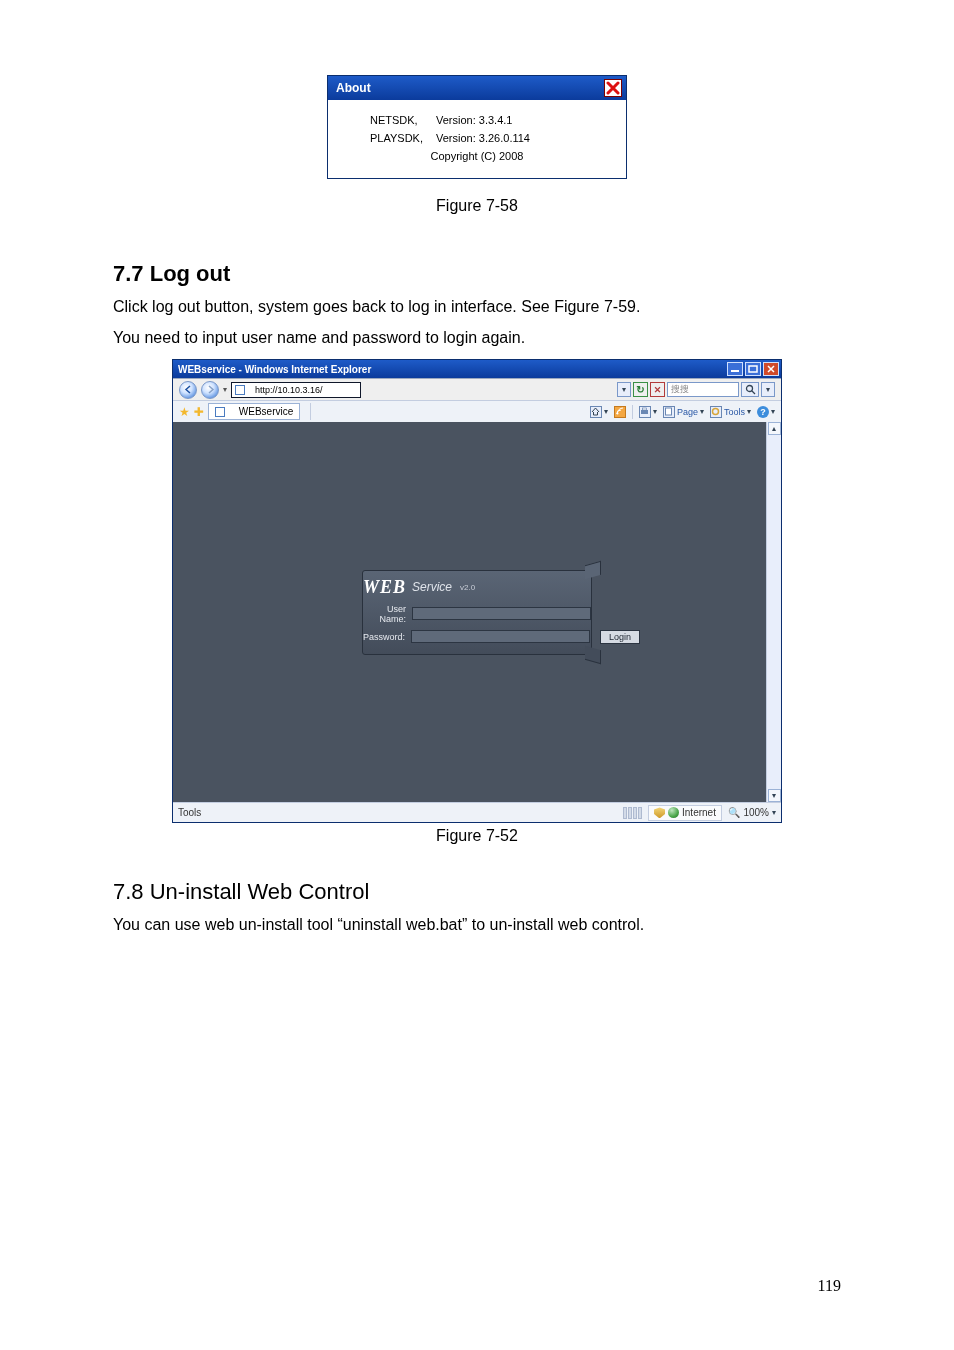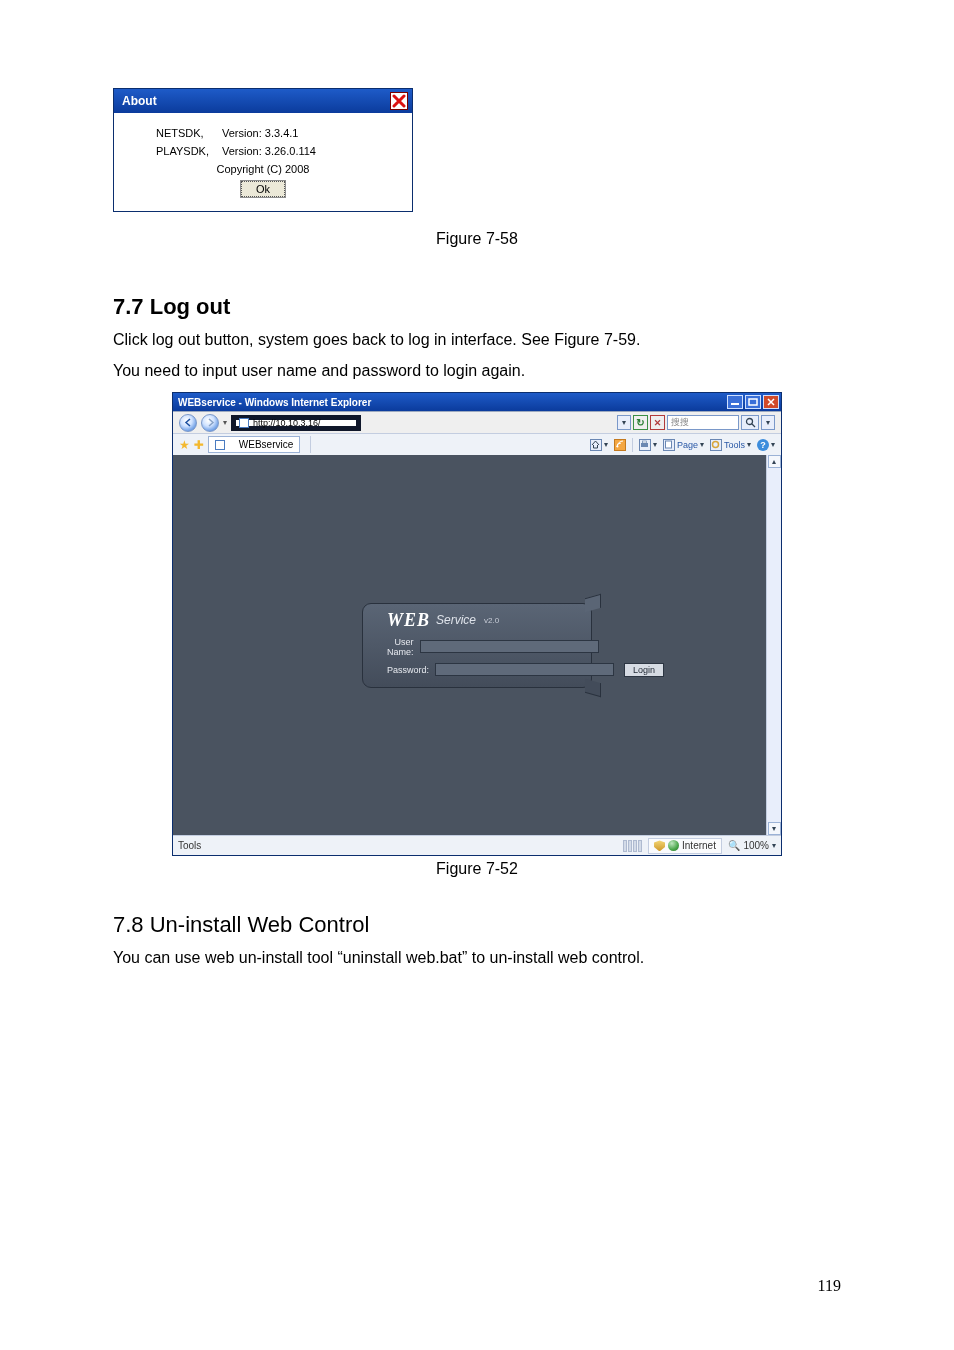--- a/index.html
+++ b/index.html
@@ -1,20 +1,20 @@
 <!DOCTYPE html>
 <html><head>
 <meta charset="utf-8">
 <style>
   * { box-sizing: border-box; margin: 0; padding: 0; }
   html, body { width: 954px; height: 1350px; background: #fff; font-family: Arial, Helvetica, sans-serif; color: #000; }
   .page { width: 954px; height: 1350px; padding: 70px 113px 0 113px; position: relative; }
 
   
-  .about-wrap { display: flex; justify-content: flex-start; margin-top: 18px; }
+  .about-wrap { display: flex; justify-content: center; margin-top: 5px; }
   .about-dialog { width: 300px; border: 1px solid #0b2e6e; background: #fff; }
   .about-title { height: 24px; background: linear-gradient(#1e5bc8, #0b3b9c); color: #fff; font-size: 12px; font-weight: bold; display: flex; align-items: center; justify-content: space-between; padding: 0 4px 0 8px; }
   .title-x { width: 18px; height: 18px; background: #fff; border: 1px solid #7a0000; display: flex; align-items: center; justify-content: center; }
   .title-x svg { display: block; }
   .about-body { padding: 14px 12px 10px 12px; font-size: 11px; }
   .about-row { display: flex; margin-bottom: 6px; }
   .about-row .lbl { width: 96px; padding-left: 30px; }
   .about-copy { text-align: center; margin: 4px 0 6px; }
   .about-okrow { text-align: center; padding-bottom: 4px; }
   .about-ok { display: inline-block; min-width: 44px; font-size: 11px; padding: 1px 10px; background: #ece9d8; border: 1px dotted #555; outline: 1px solid #8e8e8e; }
@@ -30,21 +30,21 @@
   .ie-window { width: 610px; border: 1px solid #0b2e6e; background: #fff; position: relative; }
   .ie-title { height: 18px; background: linear-gradient(#1e5bc8, #0b3b9c); color: #fff; font-size: 10px; font-weight: bold; display: flex; align-items: center; justify-content: space-between; padding: 0 2px 0 5px; }
   .ie-winbtns { display: flex; gap: 2px; }
   .ie-winbtn { width: 16px; height: 14px; background: #3a6fd8; border: 1px solid #cfe0ff; display: flex; align-items: center; justify-content: center; }
   .ie-winbtn.close { background: #d04a2a; }
   .ie-winbtn svg { display:block; }
 
   .ie-addr { height: 22px; background: #efefef; border-top: 1px solid #9ca9bf; display: flex; align-items: center; padding: 0 6px; gap: 4px; font-size: 10px; }
   .nav-circle { width: 18px; height: 18px; border-radius: 50%; background: radial-gradient(circle at 40% 35%, #fff, #cfe2ff 40%, #79a6e8 70%, #3b6ec7); border: 1px solid #7a98c9; display:flex; align-items:center; justify-content:center; }
   .nav-sep { font-size: 8px; color: #555; }
-  .url-box { flex: 0 0 130px; height: 16px; border: 5px solid #0f172a; background: #fff; display:flex; align-items:center; padding: 0 3px; gap:4px; }
+  .url-box { flex: 0 0 130px; height: 16px; border: 1px solid #0f172a; background: #fff; display:flex; align-items:center; padding: 0 3px; gap:10px; }
   .url-box .pageicon { width:10px; height:10px; border:1px solid #4a7bc0; background:#fff; }
   .url-box .txt { font-size: 9px; color:#000; }
   .addr-spacer { flex: 1; }
   .addr-right { display:flex; align-items:center; gap:2px; }
   .dd { width:14px; height:15px; background:#e8eefb; border:1px solid #7a98c9; display:flex;align-items:center;justify-content:center; font-size:8px;color:#345; }
   .refresh { width:15px;height:15px;border:1px solid #3a8f45;display:flex;align-items:center;justify-content:center;color:#2a7f35;font-size:10px;font-weight:bold; }
   .stop { width:15px;height:15px;border:1px solid #b23b3b;display:flex;align-items:center;justify-content:center;color:#b23b3b;font-size:9px;font-weight:bold; }
   .searchbox { width:72px;height:15px;border:1px solid #7a98c9;background:#fff;font-size:9px;color:#888; padding: 0 3px; display:flex; align-items:center; }
   .mag { width:18px;height:15px;background:#e8eefb;border:1px solid #7a98c9;display:flex;align-items:center;justify-content:center; }
 
@@ -60,21 +60,21 @@
   .ico-sq { width:12px;height:12px;border:1px solid #6a87b3;background:#e8eefb;display:flex;align-items:center;justify-content:center; }
   .tiny-dd { font-size:8px; color:#345; }
   .sepline { width:1px; height:14px; background:#c3cde0; }
   .pagelink { color:#2a58a6; }
   .help-circ { width:12px;height:12px;border-radius:50%;background:#3d8ddc;color:#fff;font-size:9px;font-weight:bold;display:flex;align-items:center;justify-content:center; }
 
   .ie-content { height: 380px; background: #4a5360; display:flex; align-items:center; justify-content:center; position:relative; }
   .ie-content .scrollbar { position:absolute; right:0; top:0; width:15px; height:100%; background:#e8eefb; border-left:1px solid #c3cde0; display:flex; flex-direction:column; justify-content:space-between; align-items:center; }
   .scrollbar .arrow { width:13px;height:13px;border:1px solid #9bb2d6;background:#f4f7fc;display:flex;align-items:center;justify-content:center;font-size:8px;color:#345; }
 
-  .login-panel { width: 230px; padding: 6px 24px 10px; background: linear-gradient(#5a6575, #434c5a); border: 1px solid #29313d; border-radius: 9px; color: #e6e9ef; position:relative; }
+  .login-panel { width: 230px; padding: 6px 0 10px; background: linear-gradient(#5a6575, #434c5a); border: 1px solid #29313d; border-radius: 3px; color: #e6e9ef; position:relative; }
   .curl-tab { position:absolute; top:-8px; right:-10px; width:16px; height:14px; background:#5a6575; border:1px solid #29313d; border-left:none; border-bottom:none; transform: skewY(-15deg); }
   .curl-tab2 { position:absolute; bottom:-8px; right:-10px; width:16px; height:14px; background:#434c5a; border:1px solid #29313d; border-left:none; border-top:none; transform: skewY(15deg); }
   .logo-row { display:flex; align-items:center; gap:6px; margin-bottom:6px; }
   .web-logo { font-family: Georgia, 'Times New Roman', serif; font-style: italic; font-weight:bold; font-size:18px; color:#fff; letter-spacing:1px; }
   .svc-text { font-size:12px; font-style:italic; color:#dfe3ea; }
   .svc-small { font-size:8px; color:#c8cdd7; margin-left:2px;}
   .form-row { display:flex; align-items:center; gap:6px; margin-top:6px; font-size:9px; }
   .form-row .flabel { width:50px; text-align:right; }
   .form-row input { flex:0 0 90px; height:13px; background:#5f6a7a; border:1px solid #2c3542; }
   .login-btn { margin-left:4px; font-size:9px; padding:1px 8px; background:#d6dbe3; border:1px solid #2c3542; color:#1d2530; }
@@ -112,23 +112,20 @@
       <div class="about-body">
         <div class="about-row">
           <span class="lbl">NETSDK,</span>
           <span>Version: 3.3.4.1</span>
         </div>
         <div class="about-row">
           <span class="lbl">PLAYSDK,</span>
           <span>Version: 3.26.0.114</span>
         </div>
         <div class="about-copy">Copyright (C) 2008</div>
-        <div class="about-okrow">
-          <button class="about-ok">Ok</button>
-        </div>
       </div>
     </div>
   </div>
   <div class="fig-caption">Figure 7-58</div>
 
   <h2 class="section">7.7  Log out</h2>
   <p class="body">Click log out button, system goes back to log in interface. See Figure 7-59.</p>
   <p class="body">You need to input user name and password to login again.</p>
 
   <div class="ie-wrap">

